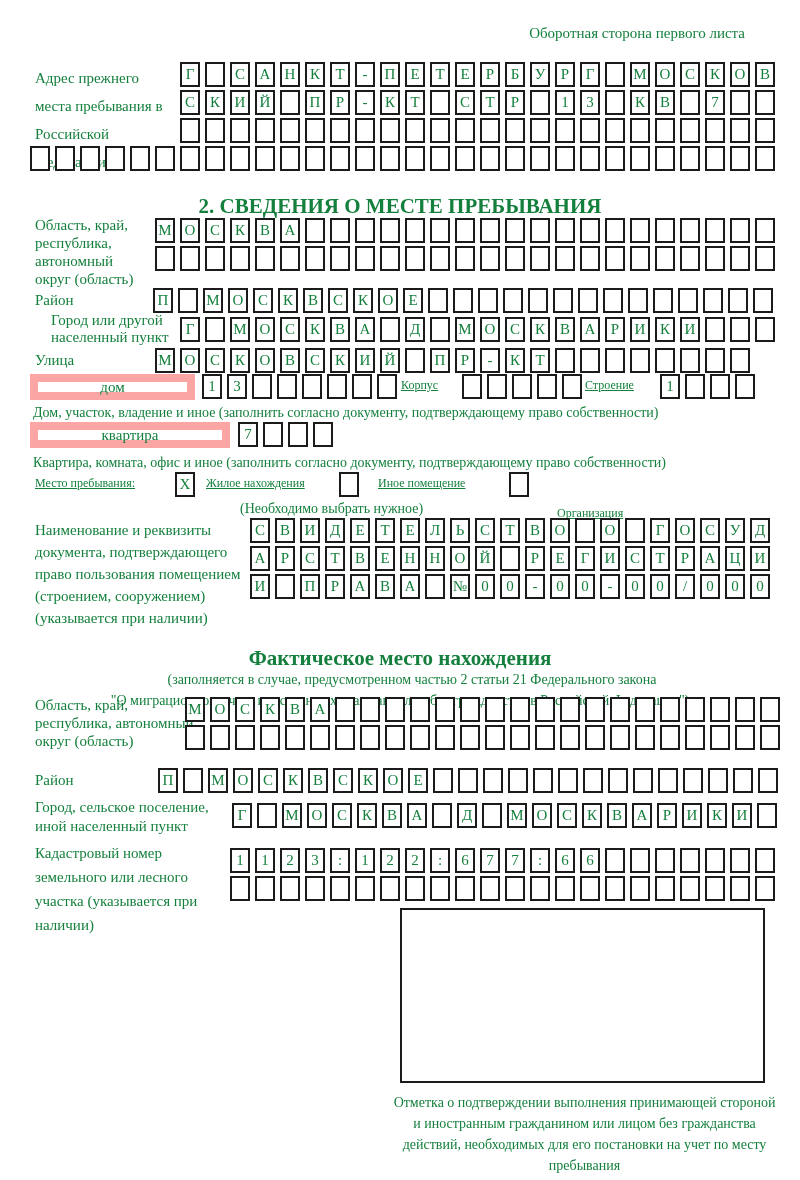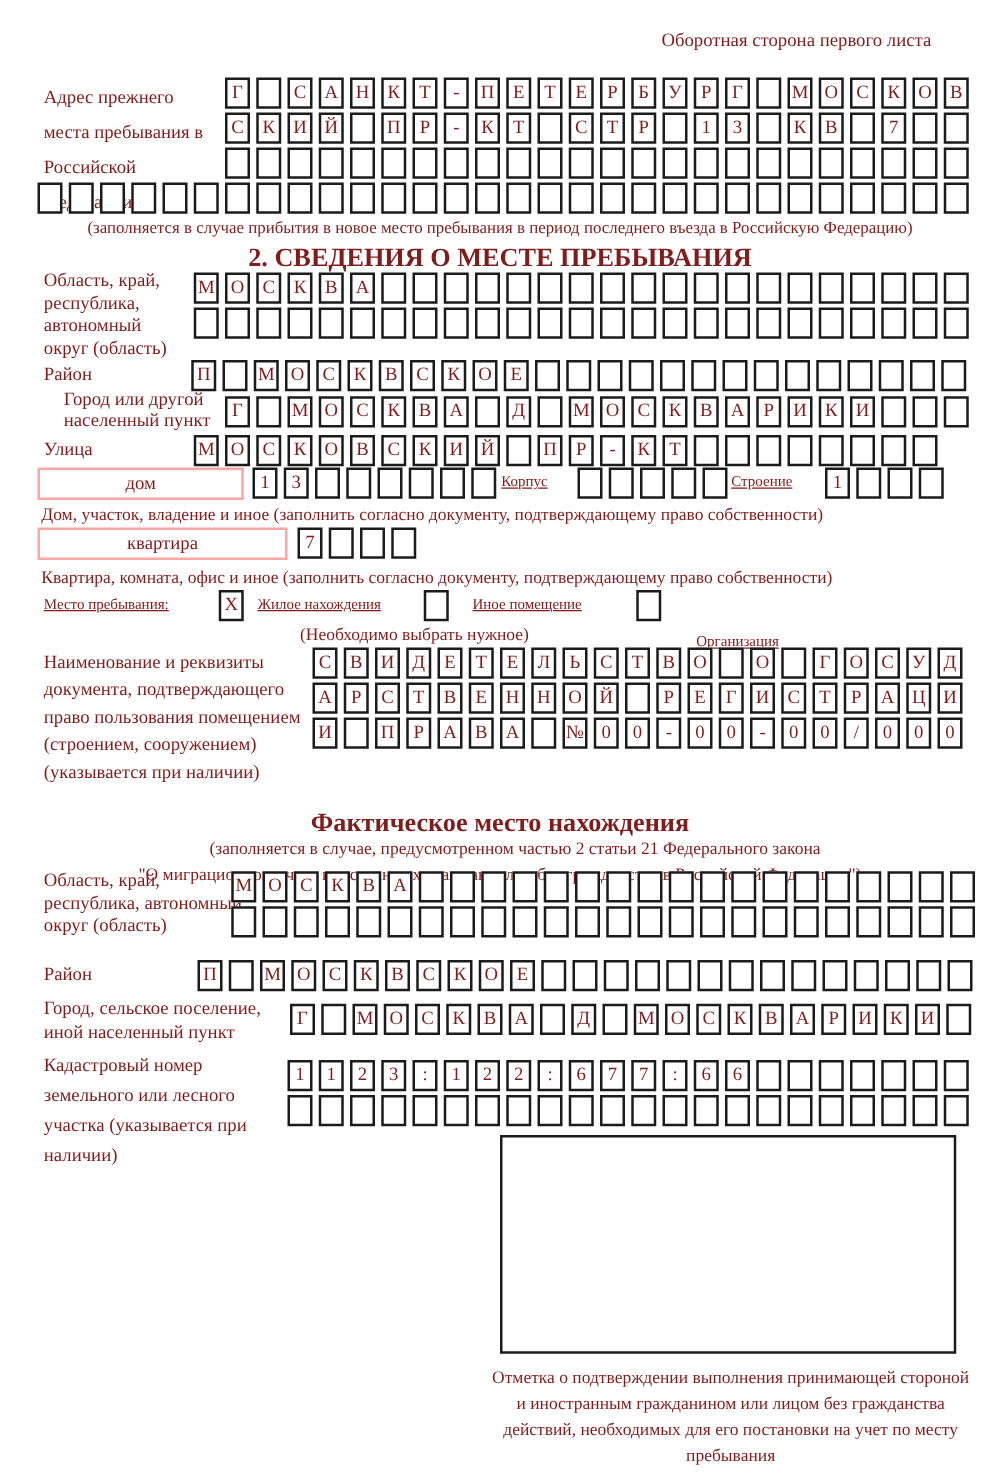--- a/index.html
+++ b/index.html
@@ -1,32 +1,32 @@
 <!DOCTYPE html>
 <html><head>
 <meta charset="utf-8">
 <style>
   html,body{margin:0;padding:0;background:#fff;}
   .page{
     position:relative;width:800px;height:1180px;background:#fff;
-    font-family:"Liberation Serif","DejaVu Serif",serif;color:#7f1d1d;
+    font-family:"Liberation Serif","DejaVu Serif",serif;color:#15803d;
     overflow:hidden;
   }
   .boxrow{position:absolute;display:flex;gap:5px;}
   .cell{
     box-sizing:border-box;flex:0 0 20px;width:20px;height:25px;
     border:2px solid #1b1b1b;display:flex;align-items:center;justify-content:center;
     font-size:15px;line-height:1;background:#fff;
   }
   .label{position:absolute;font-size:15px;line-height:19px;}
   .caption{position:absolute;font-size:13.5px;line-height:17px;}
   .caption-center{position:absolute;left:0;width:100%;text-align:center;font-size:13.5px;}
   .title-center{position:absolute;left:0;width:100%;text-align:center;font-weight:bold;font-size:21px;}
   .label-box{
-    position:absolute;box-sizing:border-box;border:2px solid #fca5a5;
+    position:absolute;box-sizing:border-box;border:8px solid #fca5a5;
     display:flex;align-items:center;justify-content:center;font-size:15px;background:#fff;
   }
   .inline-label{position:absolute;font-size:12px;text-decoration:underline;}
   .bigbox{position:absolute;box-sizing:border-box;border:2px solid #1b1b1b;background:#fff;}
 </style>
 </head>
 <body>
 
 <div class="page">
 
@@ -136,21 +136,20 @@
       <span class="cell"></span>
       <span class="cell"></span>
       <span class="cell"></span>
       <span class="cell"></span>
       <span class="cell"></span>
       <span class="cell"></span>
       <span class="cell"></span>
       <span class="cell"></span>
       <span class="cell"></span>
     </div>
-  <div class="caption-center" style="top:174px;">(заполняется в случае прибытия в новое место пребывания в период последнего въезда в Российскую Федерацию)</div>
 
   <div class="title-center" style="top:194px;">2. СВЕДЕНИЯ О МЕСТЕ ПРЕБЫВАНИЯ</div>
 
   <div class="label" style="left:35px;top:216px;width:115px;line-height:18px;">Область, край, республика, автономный округ (область)</div>
   <div class="boxrow" style="left:155px;top:218px;">
       <span class="cell">М</span>
       <span class="cell">О</span>
       <span class="cell">С</span>
       <span class="cell">К</span>
       <span class="cell">В</span>

